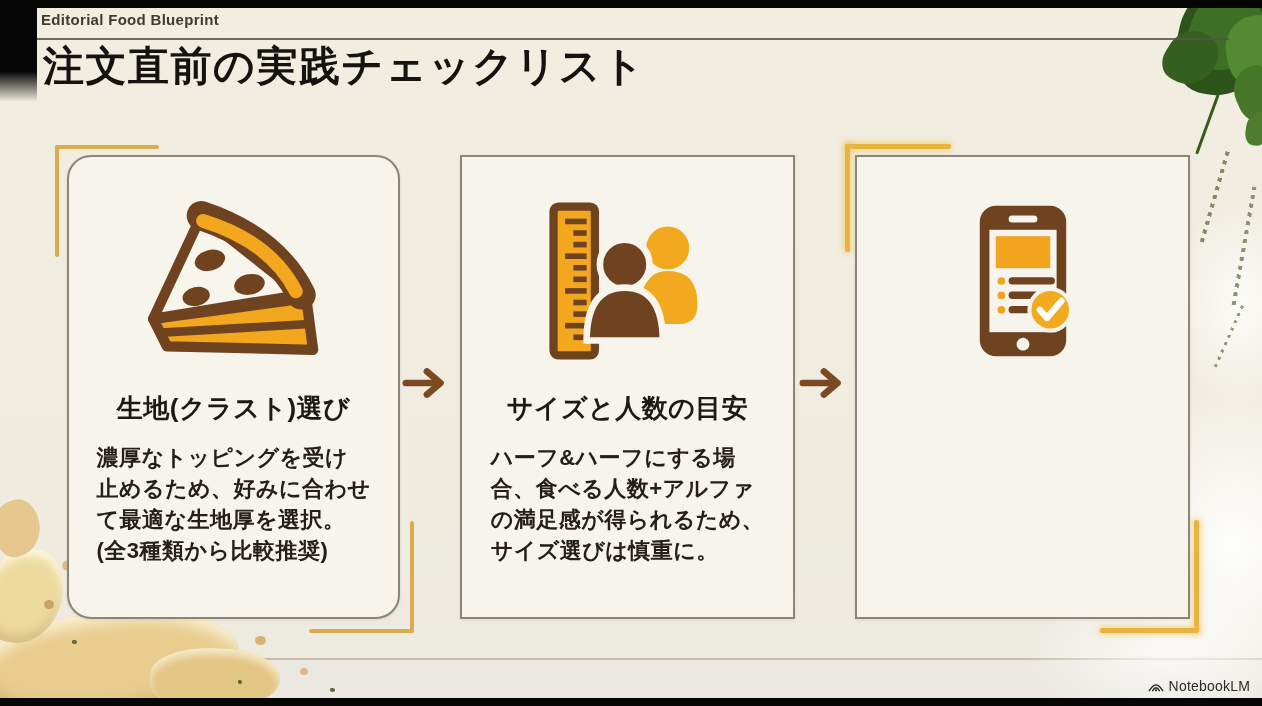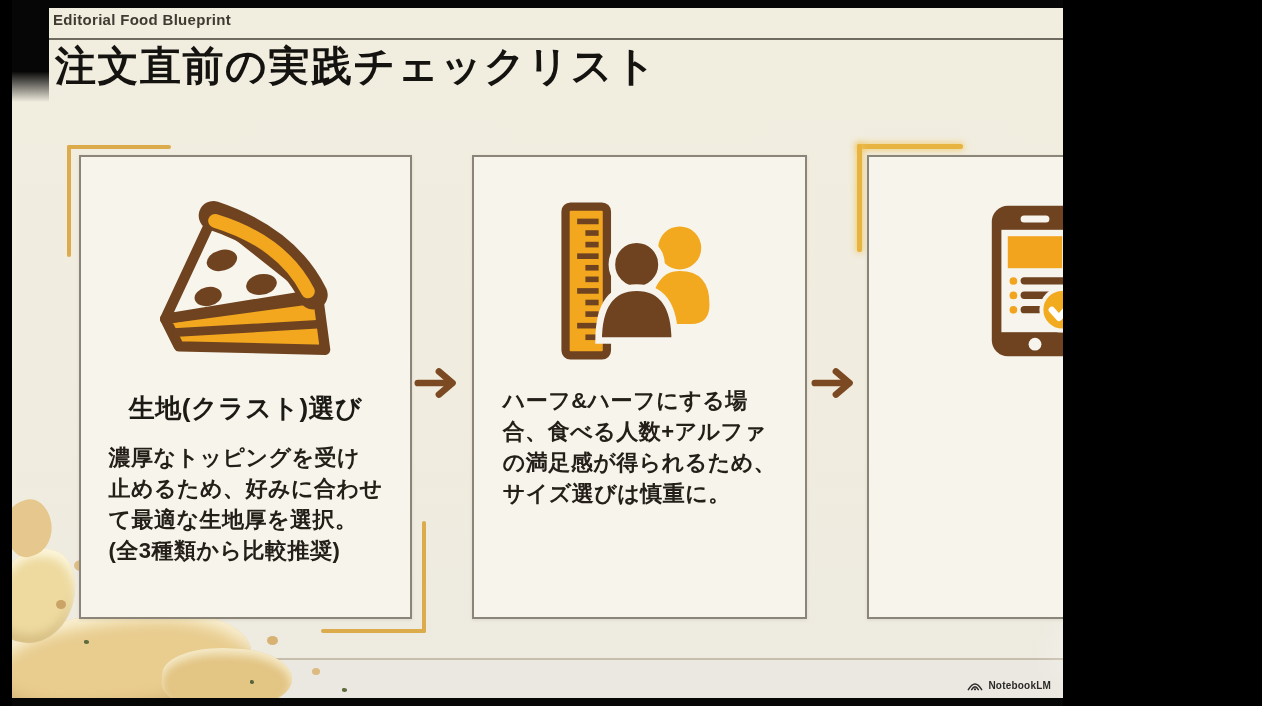--- a/index.html
+++ b/index.html
@@ -1,18 +1,18 @@
 <!DOCTYPE html>
 <html><head>
 <meta charset="utf-8">
 <style>
   html,body{margin:0;padding:0;background:#000;}
-  .stage{position:relative;width:1051px;height:706px;overflow:hidden;
+  .stage{position:relative;width:1262px;height:706px;overflow:hidden;
          background:linear-gradient(180deg,#f1eddf 0%,#f0ecdf 60%,#edeae1 100%);
-         font-family:"Liberation Sans",sans-serif;margin-left:12px;}
+         font-family:"Liberation Sans",sans-serif;}
   
   .seam{position:absolute;left:0;top:658px;width:1262px;height:2px;background:rgba(135,115,85,.38);z-index:1;}
   .surface-bottom{position:absolute;left:0;top:660px;width:1262px;height:46px;background:#ebe8e1;z-index:0;}
   .leaf{position:absolute;z-index:2;}
   .blob{position:absolute;border-radius:58% 42% 63% 37%/52% 48% 60% 40%;}
   .flour{position:absolute;z-index:1;border-radius:50%;}
   .cheese{position:absolute;z-index:2;}
   .crumb{position:absolute;border-radius:50%;z-index:2;}
   .speck{position:absolute;border-radius:40% 60% 50% 50%;z-index:2;}
   .sprig{position:absolute;z-index:2;opacity:.75;}
@@ -22,34 +22,34 @@
   .bar-left{position:absolute;left:0;top:0;width:37px;height:102px;z-index:8;
             background:linear-gradient(180deg,#060606 0%,#060606 70%,rgba(6,6,6,0) 100%);}
   
   .kicker{position:absolute;left:41px;top:11px;font-size:15px;font-weight:bold;color:#403a31;letter-spacing:.3px;z-index:3;}
   .kicker-rule{position:absolute;left:37px;top:38px;width:1192px;height:2px;background:#59544b;opacity:.85;z-index:3;}
   .page-title{position:absolute;left:43px;top:39px;font-size:41px;font-weight:bold;color:#14130f;letter-spacing:1.5px;z-index:3;}
   
   .card{position:absolute;top:155px;width:333px;height:464px;background:#f6f4eb;border:2px solid #8b8478;
         box-sizing:border-box;z-index:3;display:flex;flex-direction:column;align-items:center;
         box-shadow:0 1px 3px rgba(90,80,60,.12);}
-  .card.c1{left:67px;} .card.c2{left:460px;width:335px;} .card.c3{left:855px;width:335px;}
+  .card.c1{left:67px;border-radius:24px;} .card.c2{left:460px;width:335px;} .card.c3{left:855px;width:335px;}
   .icon-box{margin-top:36px;height:176px;display:flex;align-items:center;justify-content:center;}
   .card-title{margin-top:22px;font-size:26px;font-weight:bold;color:#1c1a15;letter-spacing:.5px;white-space:nowrap;}
   .card-body{margin-top:16px;font-size:22px;font-weight:bold;color:#242019;line-height:31px;
              letter-spacing:.5px;white-space:pre-line;text-align:left;}
   
   .bk{position:absolute;background:#dcab4c;z-index:2;border-radius:2px;}
   .bk.bright{background:#e8b440;box-shadow:0 0 6px 1px rgba(240,198,90,.8);}
   
   .arrow{position:absolute;top:364px;width:50px;height:38px;z-index:3;}
   .a1{left:402px;} .a2{left:799px;}
   
   .watermark{position:absolute;right:12px;top:678px;display:flex;align-items:center;gap:5px;z-index:10;}
-  .watermark span{font-size:10px;font-weight:bold;color:#2b2a28;letter-spacing:.2px;}
+  .watermark span{font-size:14px;font-weight:normal;color:#2b2a28;letter-spacing:.2px;}
 </style>
 </head>
 <body>
 
 <div class="stage">
 
   <div class="surface-bottom"></div>
   <div class="seam"></div>
 
   <div class="flour" style="left:1115px;top:380px;width:240px;height:330px;background:radial-gradient(closest-side,rgba(255,255,255,.95),rgba(255,255,255,0));"></div>
@@ -137,20 +137,21 @@
           <line x1="22" y1="84" x2="30" y2="84"></line>
         </g>
         <circle cx="79" cy="30" r="13" fill="#f2a91f"></circle>
         <path d="M61,76 Q61,44 79,44 Q97,44 97,64 Q97,76 86,76 Z" fill="#f2a91f"></path>
         <g stroke="#f6f4ec" stroke-width="4">
           <circle cx="53" cy="40" r="15" fill="#6f4320"></circle>
           <path d="M30,86 Q30,54 53,54 Q76,54 76,86 Z" fill="#6f4320"></path>
         </g>
       </svg>
     </div>
+    <div class="card-title">サイズと人数の目安</div>
     <div class="card-body">ハーフ&amp;ハーフにする場
 合、食べる人数+アルファ
 の満足感が得られるため、
 サイズ選びは慎重に。</div>
   </div>
 
   <div class="card c3">
     <div class="icon-box">
       <svg width="160" height="164" viewBox="0 0 100 100">
         <rect x="23" y="3" width="54" height="94" rx="10" fill="#6f4320"></rect>

